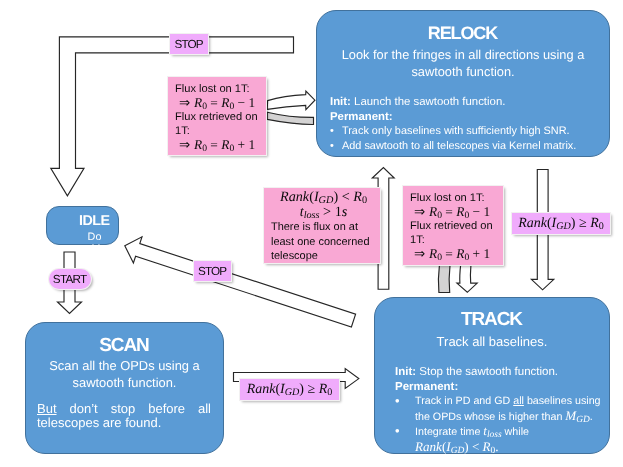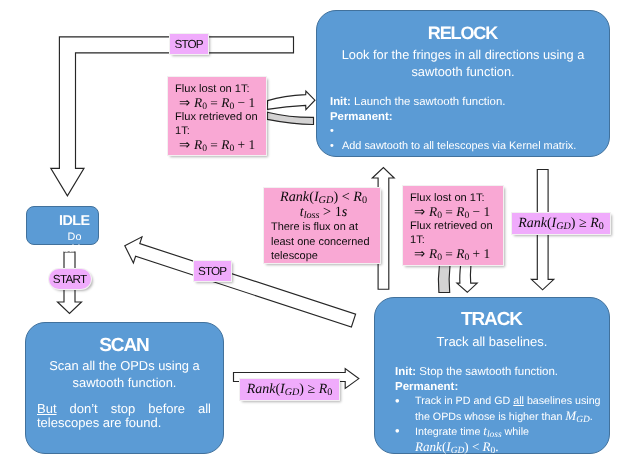--- a/index.html
+++ b/index.html
@@ -23,21 +23,21 @@
         box-shadow:0 0 0 1px #F2F1F1, 2px 2px 2.5px rgba(0,0,0,0.30);}
 
   #relock{left:316px;top:10px;width:294px;height:147px;border-radius:20px;}
   #relock .st-title{font-size:18px;margin-top:12px;letter-spacing:-1.1px;text-indent:-1.1px;}
   #relock .st-sub{font-size:12.8px;line-height:16.7px;margin-top:3px;padding:0 16px;}
   #relock .body{font-size:11.4px;line-height:14.6px;margin-top:14.5px;padding:0 13px;}
   #relock .bullet{font-size:10.9px;}
   .bullet{display:flex;}
   .bullet .dot{width:12px;flex:none;}
 
-  #idle{left:26px;top:206px;width:73px;height:39px;border-radius:8px;padding-left:24px;}
+  #idle{left:46px;top:206px;width:73px;height:39px;border-radius:13px;padding-left:24px;}
   #idle .st-title{font-size:14.3px;margin-top:5.5px;letter-spacing:-0.5px;text-indent:-0.5px;}
   #idle .st-sub{font-size:10.8px;margin-top:2.5px;letter-spacing:0px;}
 
   #scan{left:25px;top:322px;width:199px;height:132px;border-radius:20px;}
   #scan .st-title{font-size:19px;margin-top:11.5px;letter-spacing:-1.1px;text-indent:-1.1px;}
   #scan .st-sub{font-size:12.9px;line-height:17px;margin-top:0px;}
   #scan .scan-note{font-size:13px;line-height:14.6px;padding:0 12px 0 11px;}
   #scan .scan-note.just{margin-top:11px;}
   #scan .scan-note.just{text-align:justify;}
 
@@ -96,20 +96,21 @@
   </svg>
 
   <div class="state" id="relock">
     <div class="st-title">RELOCK</div>
     <div class="st-sub">Look for the fringes in all directions using a sawtooth function.</div>
     <div class="body">
       <div><b>Init:</b> <span>Launch the sawtooth function.</span></div>
       <div><b>Permanent:</b></div>
       <div class="bullet">
           <span class="dot">•</span>
+          <span>Track only baselines with sufficiently high SNR.</span>
         </div>
       <div class="bullet">
           <span class="dot">•</span>
           <span>Add sawtooth to all telescopes via Kernel matrix.</span>
         </div>
     </div>
   </div>
 
   <div class="state" id="idle">
     <div class="st-title">IDLE</div>

